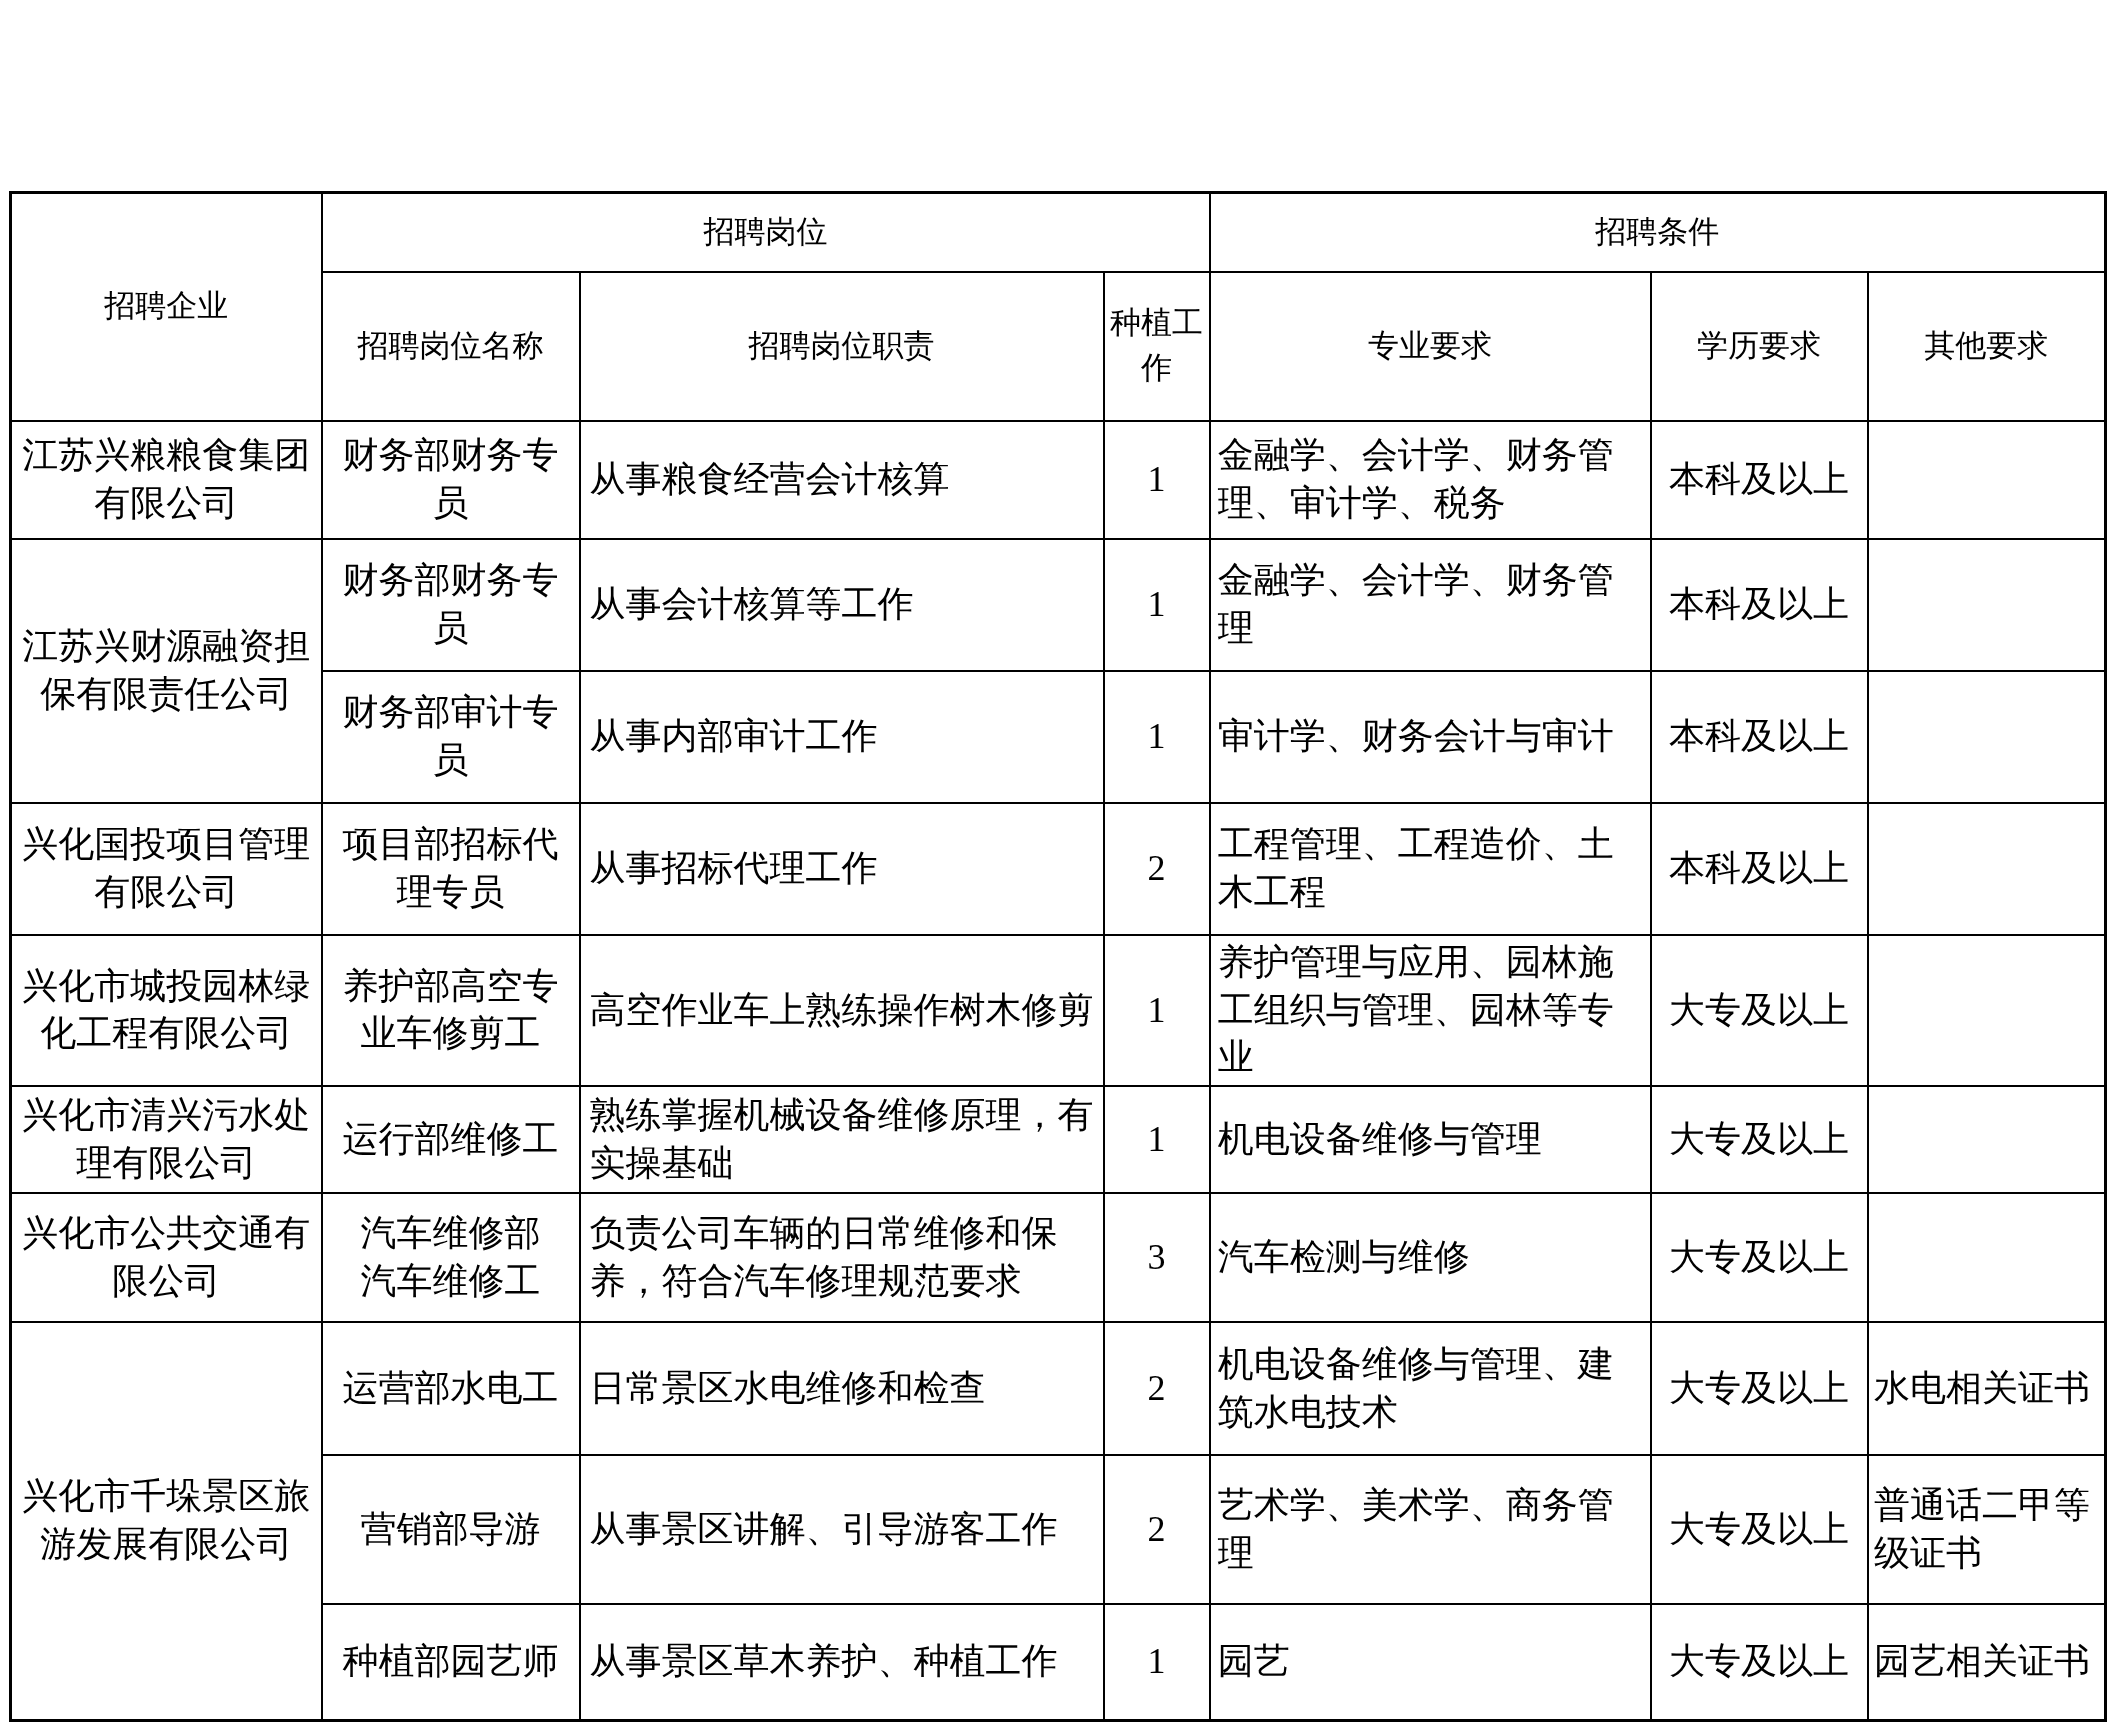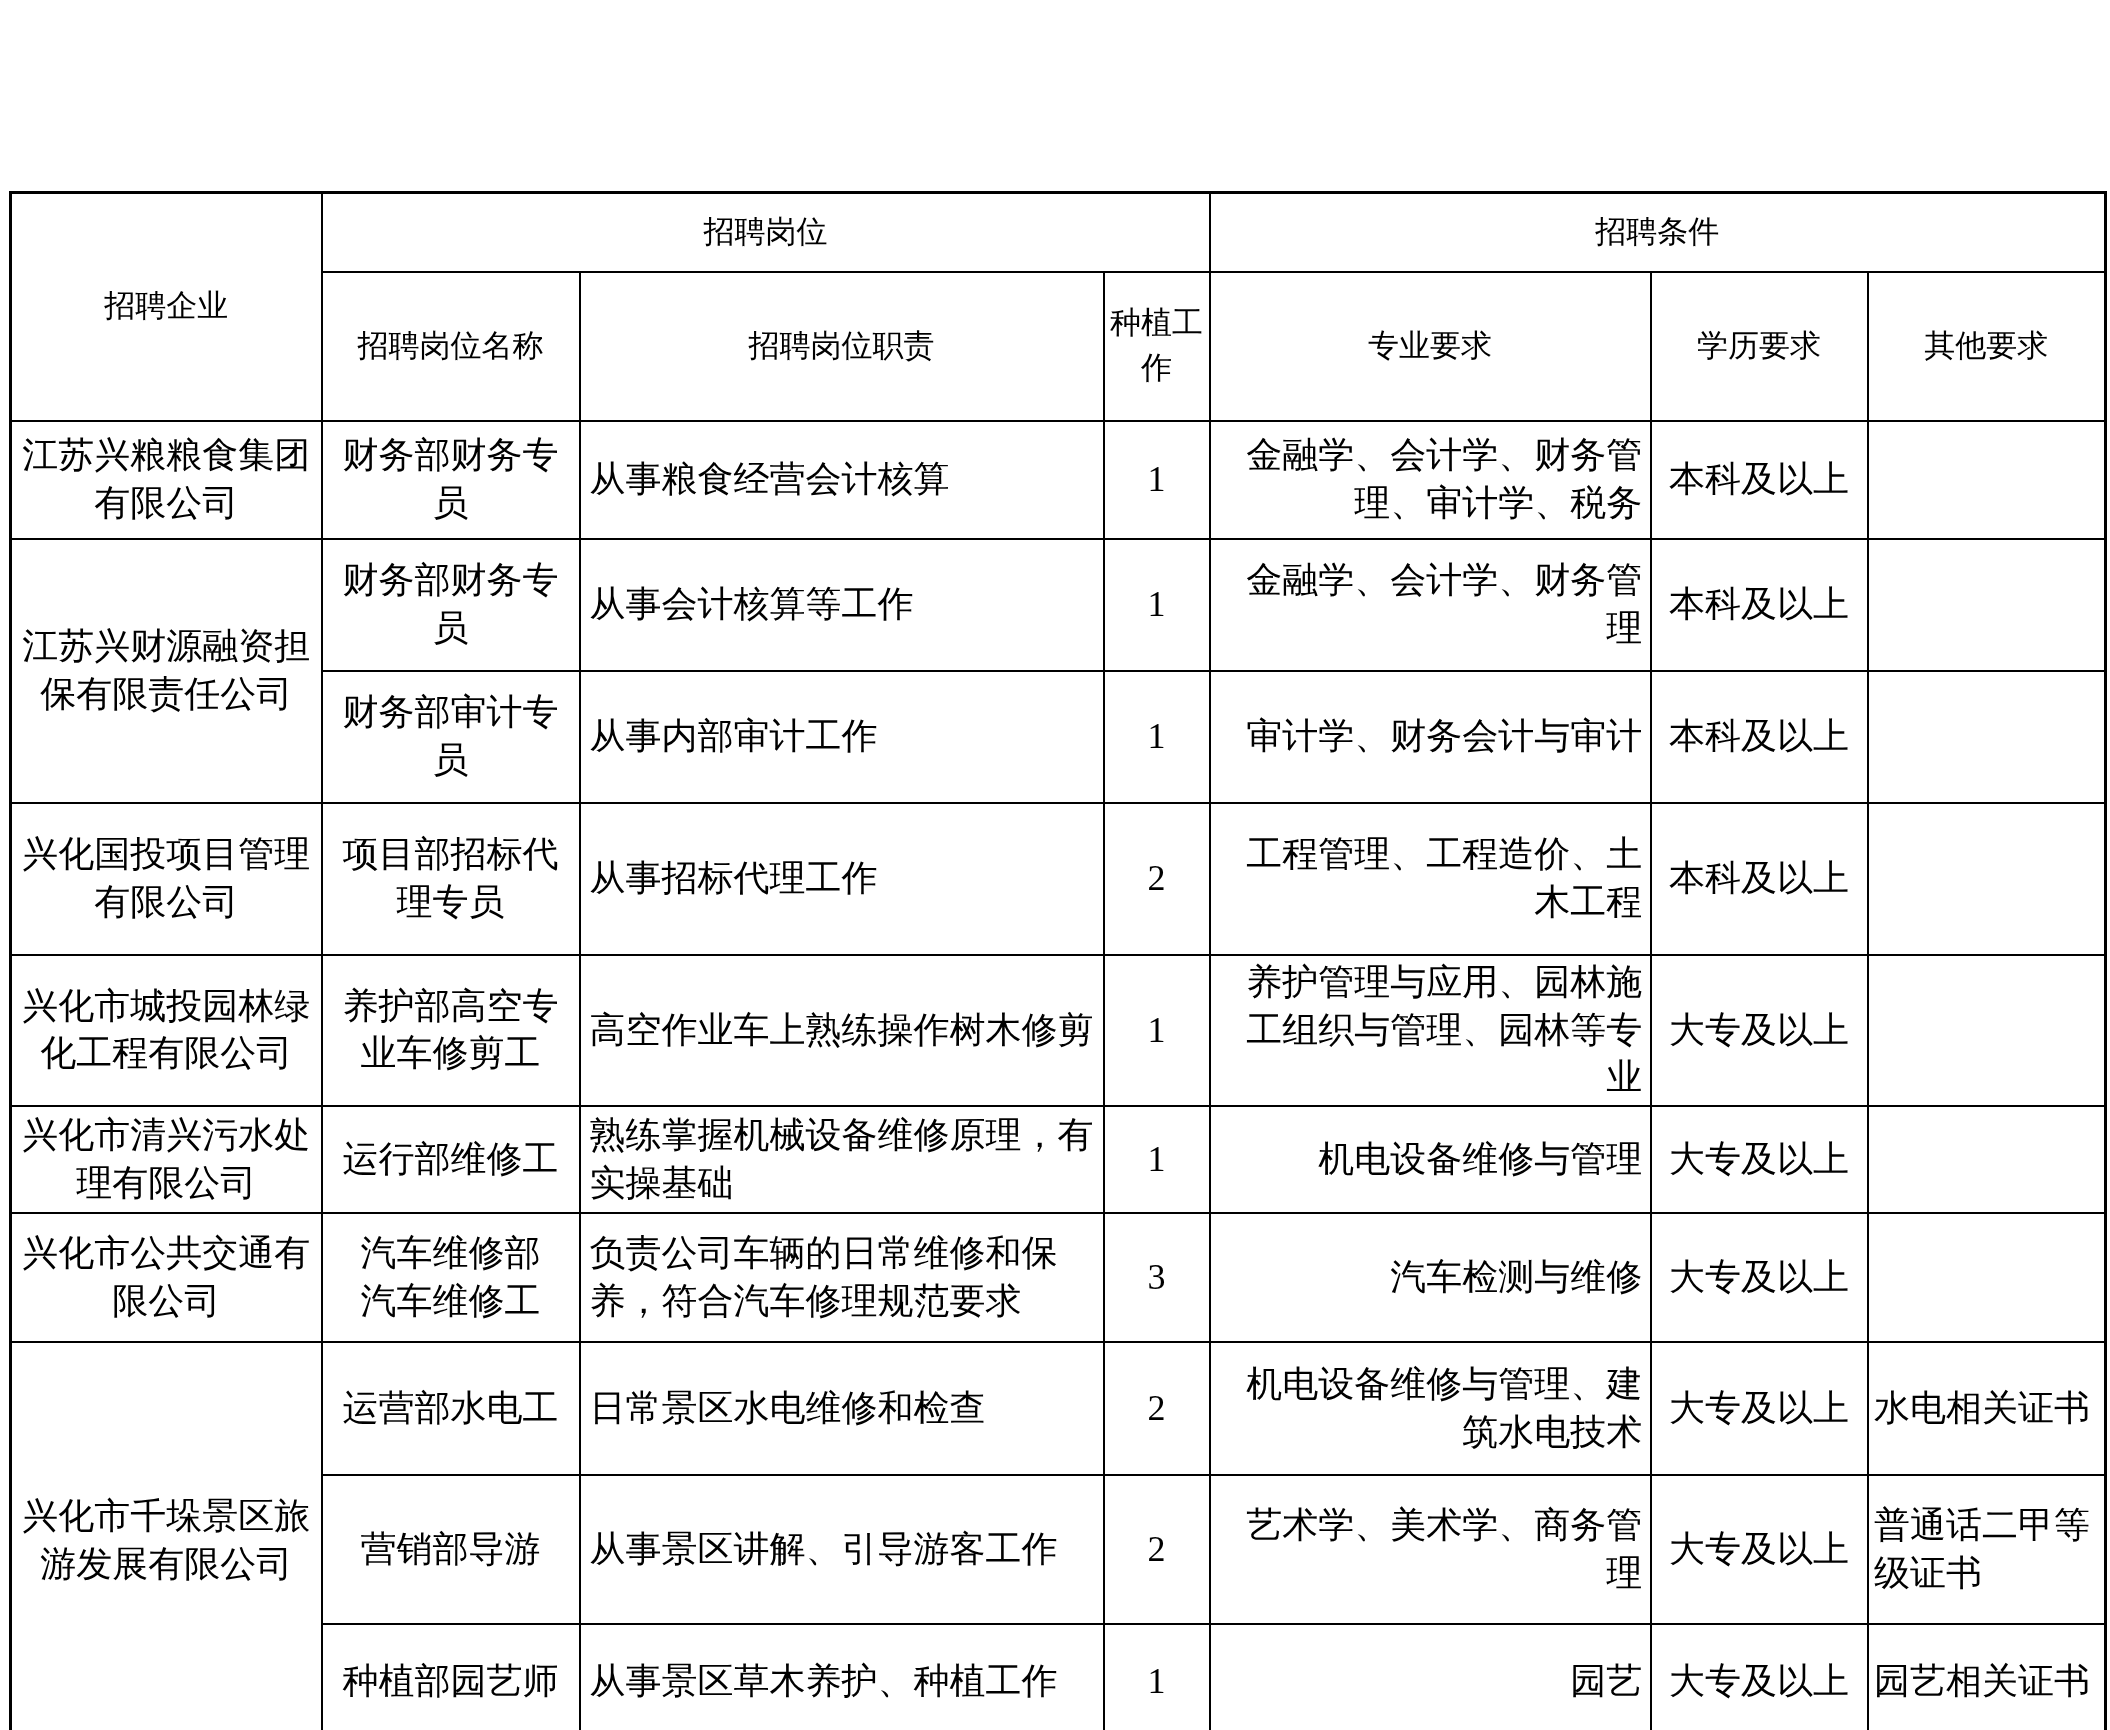--- a/index.html
+++ b/index.html
@@ -26,26 +26,26 @@
     border:2.7px solid #000;
     vertical-align:middle;
     text-align:center;
     padding:3.6px 3.6px;
     overflow:hidden;
   }
   th{font-weight:normal;font-size:31px;line-height:1.45;padding:1.8px;}
   td.company{padding:3.6px 3.6px;margin-top:16px;}
   td.name{padding:3.6px 5.4px;white-space:pre-line;}
   td.duty{text-align:left;padding:3.6px 3.6px 3.6px 9px;}
-  td.major{text-align:right;padding:3.6px 7.2px;}
+  td.major{text-align:left;padding:3.6px 7.2px;}
   td.other{text-align:left;padding:3.6px 5.4px;}
   tr.hg{height:79px;}
   tr.hs{height:149px;}
   tr.r0{height:118px;} tr.r1{height:132px;} tr.r2{height:132px;}
-  tr.r3{height:152px;} tr.r4{height:127px;} tr.r5{height:107px;}
+  tr.r3{height:132px;} tr.r4{height:127px;} tr.r5{height:107px;}
   tr.r6{height:129px;} tr.r7{height:133px;} tr.r8{height:149px;padding-left:36px;}
   tr.r9{height:116px;}
 </style>
 </head>
 <body>
 
 <div class="page">
 
 
   <table class="recruit">

